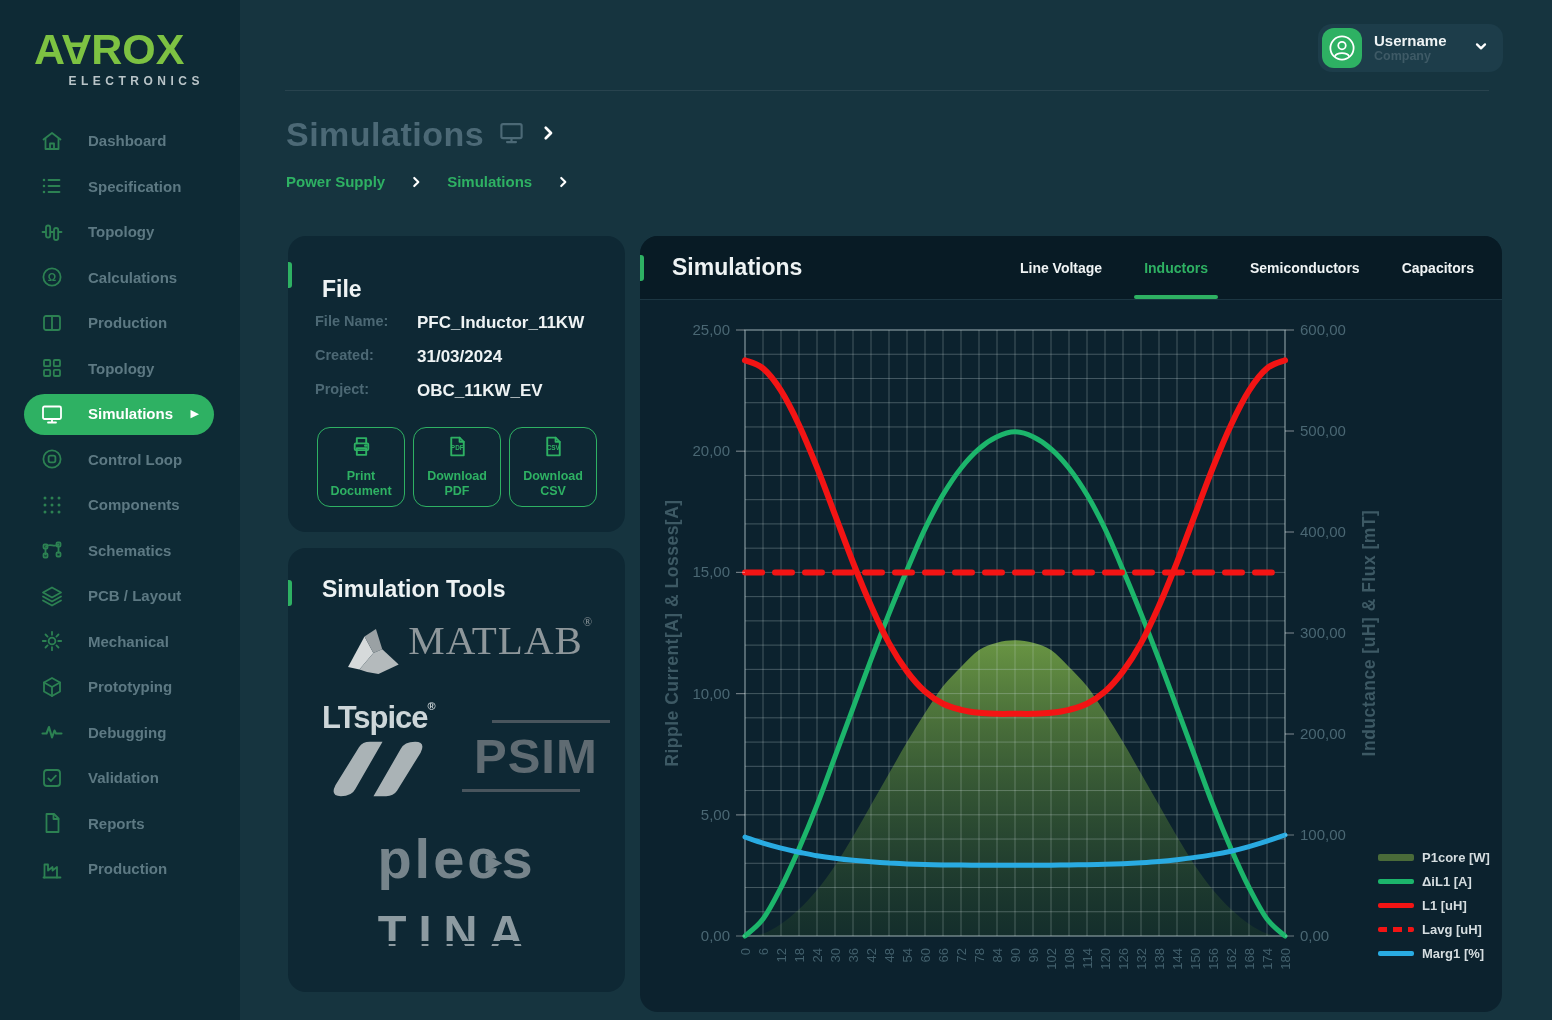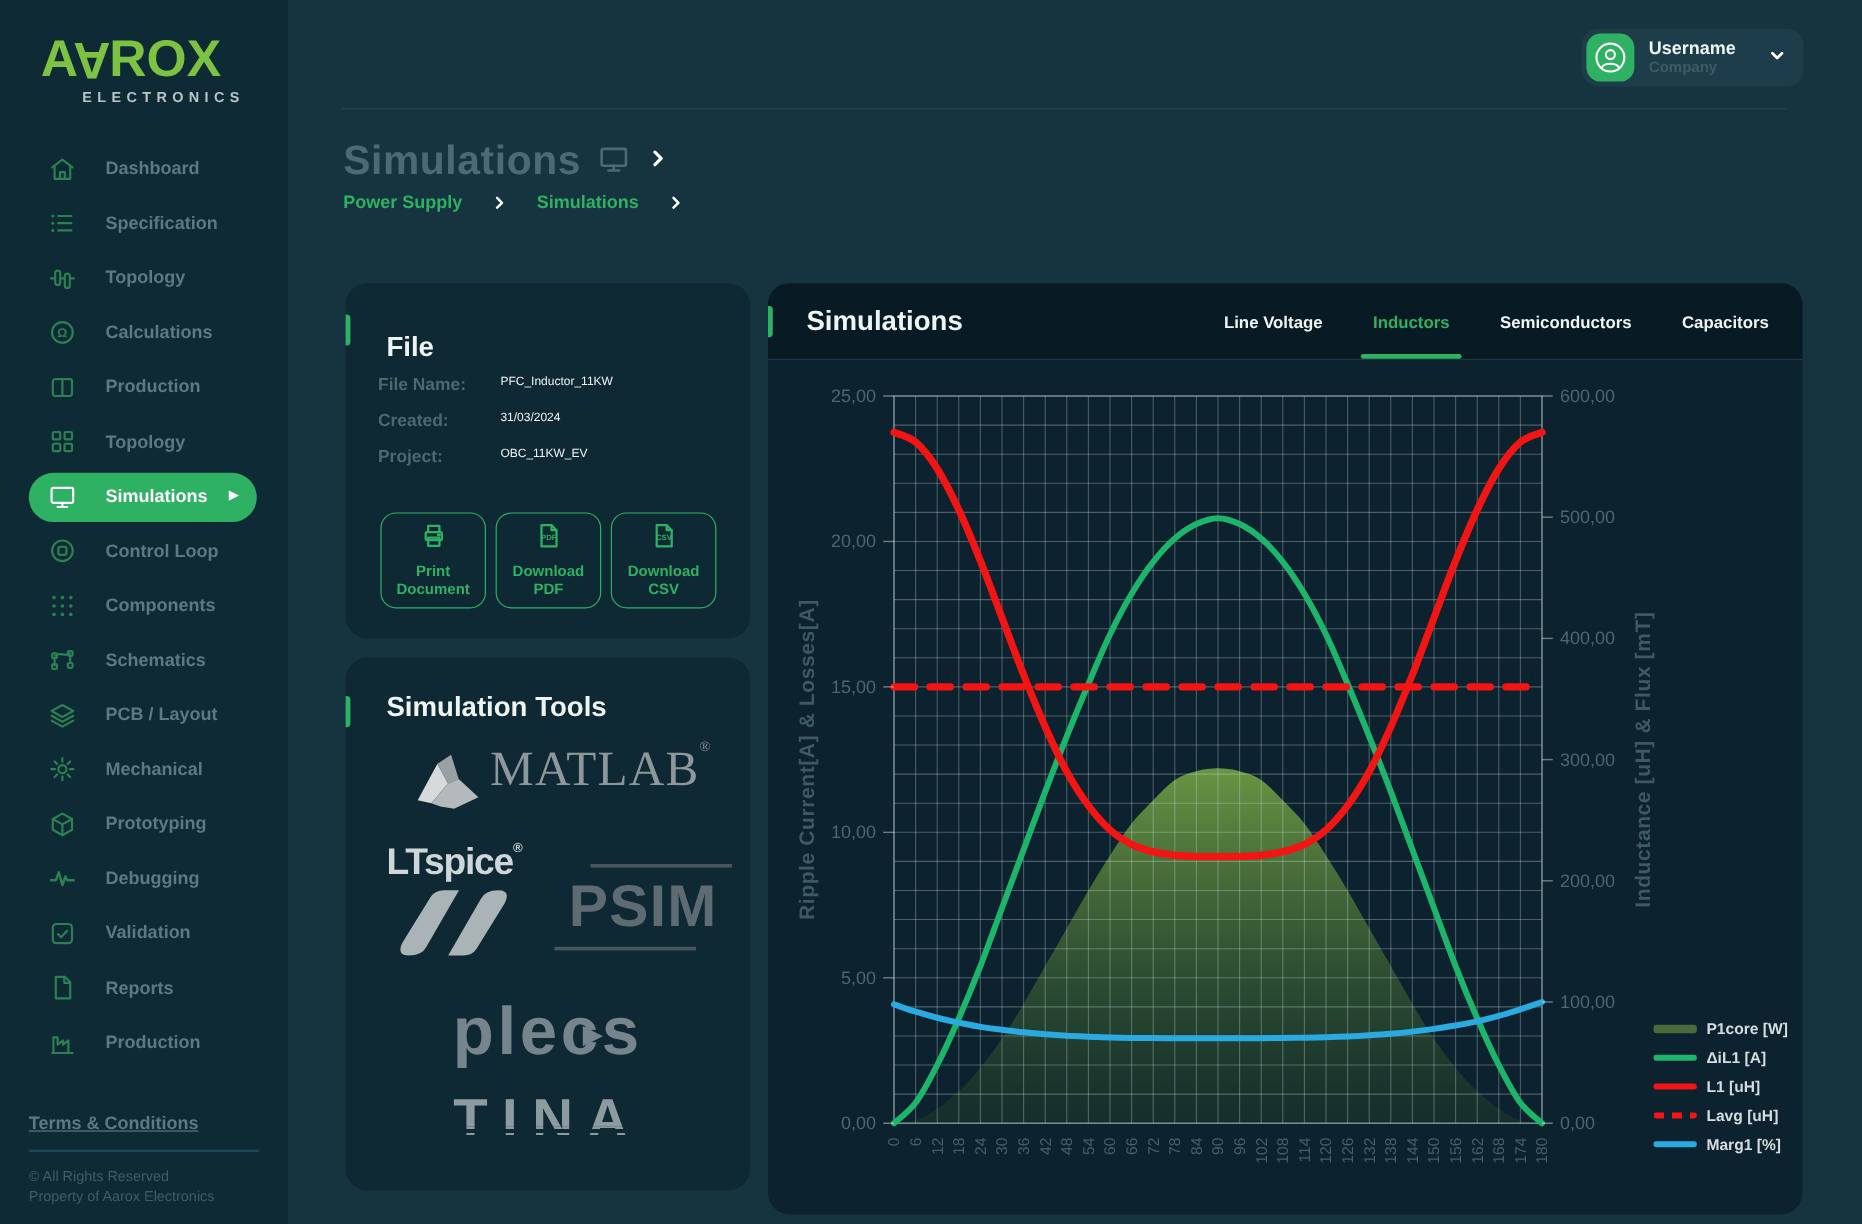--- a/index.html
+++ b/index.html
@@ -44,35 +44,35 @@
   .chev-down{margin-left:auto;margin-right:10px;color:#fff;}
   .chev-down svg{width:16px;height:16px;}
   .header-divider{position:absolute;left:45px;top:90px;width:1204px;height:1px;background:rgba(255,255,255,0.08);}
 
   .title-row{position:absolute;left:46px;top:115px;display:flex;align-items:center;gap:14px;}
   .title-row h1{font-size:34px;font-weight:800;color:#4c6976;letter-spacing:0.5px;}
   .title-monitor{color:#4c6976;}
   .title-monitor svg{width:27px;height:27px;}
   .title-chev{color:#fff;}
   .title-chev svg{width:18px;height:18px;}
-  .breadcrumb{position:absolute;left:46px;top:160px;display:flex;align-items:center;gap:24px;}
+  .breadcrumb{position:absolute;left:46px;top:173px;display:flex;align-items:center;gap:24px;}
   .crumb{font-size:15px;font-weight:700;color:var(--green);cursor:pointer;}
   .crumb-chev{color:#fff;display:flex;}
   .crumb-chev svg{width:14px;height:14px;}
 
   
   .card{position:absolute;background:var(--card);border-radius:18px;}
   .card-accent{position:absolute;left:0;width:4px;height:26px;background:var(--green);border-radius:0 3px 3px 0;}
   .file-card{left:48px;top:236px;width:337px;height:296px;}
   .file-card .card-accent{top:26px;}
   .file-card h2{position:absolute;left:34px;top:40px;font-size:23px;font-weight:800;color:var(--white);}
   .file-fields{position:absolute;left:27px;top:77px;right:20px;}
   .f-row{display:flex;margin-bottom:14px;}
   .f-label{width:102px;font-size:14.5px;color:var(--muted);font-weight:700;}
-  .f-value{font-size:10px;color:var(--white);font-weight:400;}
+  .f-value{font-size:17px;color:var(--white);font-weight:700;}
   .file-buttons{position:absolute;left:29px;top:191px;display:flex;gap:8px;}
   .fbtn{width:88px;height:80px;border:1.5px solid var(--green);border-radius:13px;background:transparent;color:var(--green);
         display:flex;flex-direction:column;align-items:center;justify-content:center;gap:5px;cursor:pointer;
         font-family:inherit;font-size:12.5px;font-weight:700;line-height:1.25;text-align:center;}
   .fbtn svg{width:25px;height:25px;}
 
   .tools-card{left:48px;top:548px;width:337px;height:444px;}
   .tools-card .card-accent{top:32px;}
   .tools-card h2{position:absolute;left:34px;top:28px;font-size:23px;font-weight:800;color:var(--white);}
   .logo-matlab{position:absolute;left:55px;top:67px;width:250px;height:80px;display:flex;align-items:flex-start;}
@@ -287,26 +287,20 @@
         <div class="side-item">
           <span class="side-icon">
             <svg viewBox="0 0 24 24" fill="none" stroke="currentColor" stroke-width="1.8" stroke-linecap="round" stroke-linejoin="round">
               <path d="M3.5 20.5h17"></path>
               <path d="M4.5 20.5V7.5h3.5v6l4.5-3.5v3.5l4.5-3.5v10.5"></path>
             </svg>
           </span>
           <span class="side-label">Production</span>
         </div>
       </nav>
-    <div class="side-footer">
-      <a class="terms">Terms &amp; Conditions</a>
-      <div class="side-divider"></div>
-      <div class="copyright">© All Rights Reserved</div>
-      <div class="property">Property of Aarox Electronics</div>
-    </div>
   </aside>
 
   <main class="main">
 
     <div class="user-chip">
       <span class="avatar">
         <svg viewBox="0 0 24 24" fill="none" stroke="currentColor" stroke-width="1.4" stroke-linecap="round">
           <circle cx="12" cy="12" r="9.3"></circle>
             <circle cx="12" cy="10" r="3"></circle>
             <path d="M6.4 18.6c1.2-3.4 10-3.4 11.2 0"></path>

